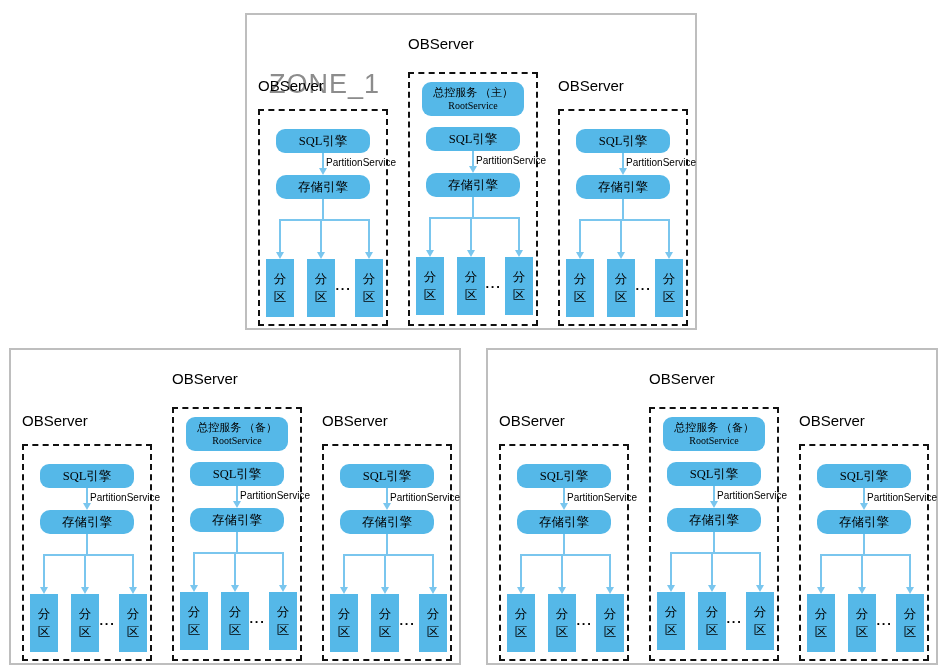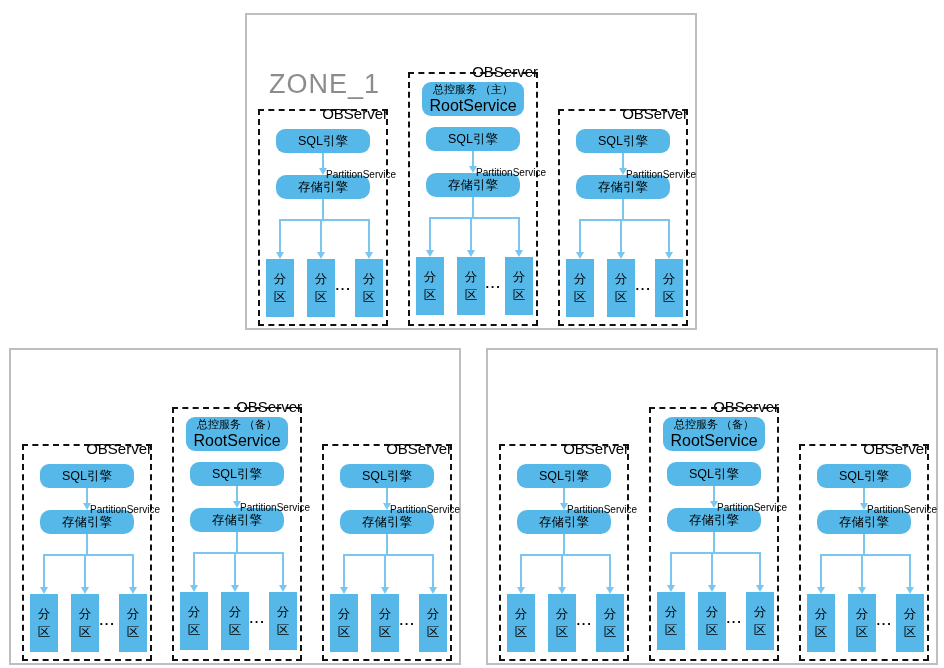--- a/index.html
+++ b/index.html
@@ -17,41 +17,41 @@
   #zone1{left:245px;top:13px;}
   #zone2{left:9px;top:348px;}
   #zone3{left:486px;top:348px;}
 
   .zone-title{position:absolute;left:22px;top:10px;font-size:27px;font-weight:normal;
     letter-spacing:1px;color:var(--zone_title);margin-top:44px;}
 
   .col{position:absolute;top:0;height:100%;width:130px;}
   .ca{left:11px;} .cb{left:161px;} .cc{left:311px;}
 
-  .obs-heading{position:absolute;left:0;width:100%;text-align:right;font-size:15px;color:#000;margin-top:28px;}
+  .obs-heading{position:absolute;left:0;width:100%;text-align:left;font-size:15px;color:#000;}
   .side .obs-heading{top:62px;}
   .mid  .obs-heading{top:20px;}
 
   .dashed{position:absolute;left:0;width:130px;border:2px dashed var(--group_border);}
   .side .dashed{top:94px;height:217px;--o:18px;}
   .mid  .dashed{top:57px;height:254px;--o:53px;}
 
   .node{position:absolute;left:16px;right:16px;height:24px;background:var(--node_fill);
     border-radius:9px;color:#000;display:flex;align-items:center;justify-content:center;
-    font-size:12.5px;}
+    font-size:12.5px;font-family:Liberation Serif, serif;}
   .root{top:8px;height:34px;left:12px;right:12px;flex-direction:column;line-height:1.2;font-size:11px;}
-  .root .rl2{font-size:16px;}
+  .root .rl2{font-size:10px;}
   .sql{top:var(--o);}
   .storage{top:calc(var(--o) + 46px);border-radius:10px;}
 
   .conn1{position:absolute;left:0;right:0;top:calc(var(--o) + 24px);height:22px;}
   .conn1 .vline{position:absolute;left:calc(50% - 1px);top:0;width:2px;height:16px;background:var(--connector);}
   .conn1 .ah{position:absolute;left:calc(50% - 4px);top:15px;width:0;height:0;
     border-left:4px solid transparent;border-right:4px solid transparent;border-top:7px solid var(--connector);}
-  .ps-label{position:absolute;left:calc(50% + 3px);top:16px;font-size:10px;color:#000;white-space:nowrap;z-index:2;}
+  .ps-label{position:absolute;left:calc(50% + 3px);top:4px;font-size:10px;color:#000;white-space:nowrap;z-index:2;}
 
   .fanout{position:absolute;left:0;right:0;top:calc(var(--o) + 70px);height:60px;}
   .fanout .stem{position:absolute;left:calc(50% - 1px);top:0;width:2px;height:21px;background:var(--connector);}
   .fanout .rail{position:absolute;left:20px;top:20px;width:90px;height:2px;background:var(--connector);}
   .fanout .drop{position:absolute;top:20px;width:2px;height:33px;background:var(--connector);}
   .fanout .d1{left:19px;} .fanout .d2{left:60px;} .fanout .d3{left:108px;}
   .fanout .drop::after{content:"";position:absolute;left:-3px;top:33px;width:0;height:0;
     border-left:4px solid transparent;border-right:4px solid transparent;border-top:7px solid var(--connector);}
 
   .partitions{position:absolute;left:0;right:0;top:calc(var(--o) + 130px);height:58px;}

